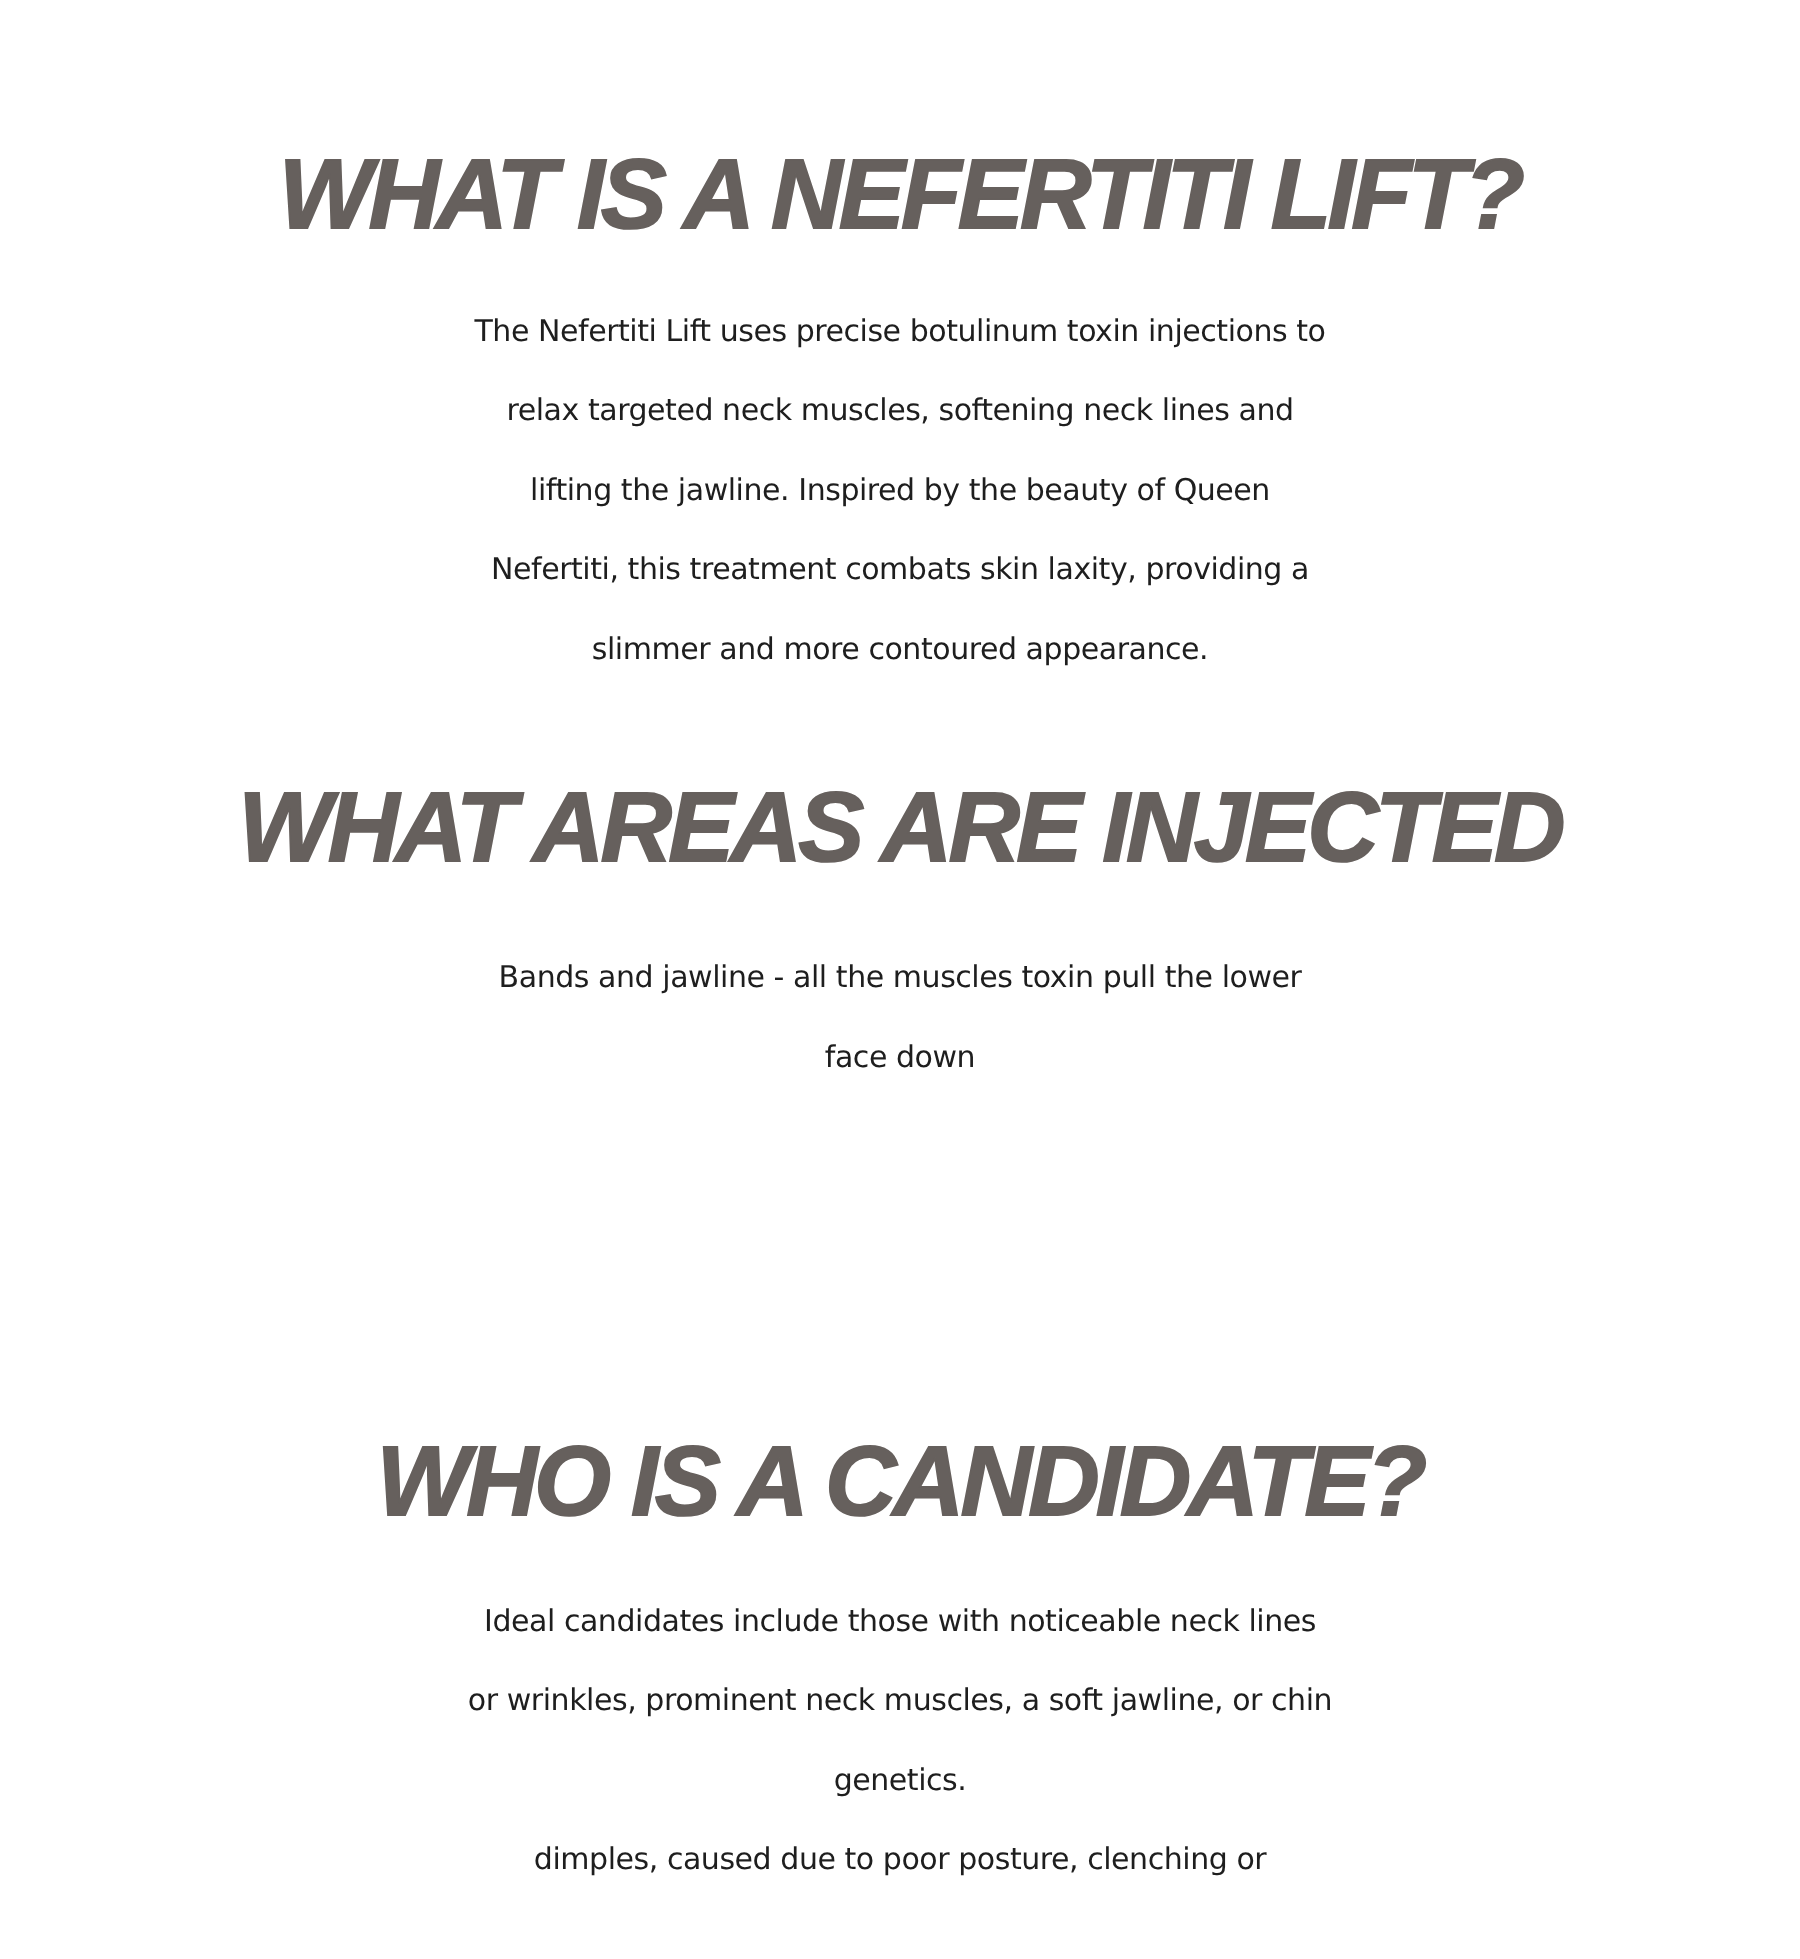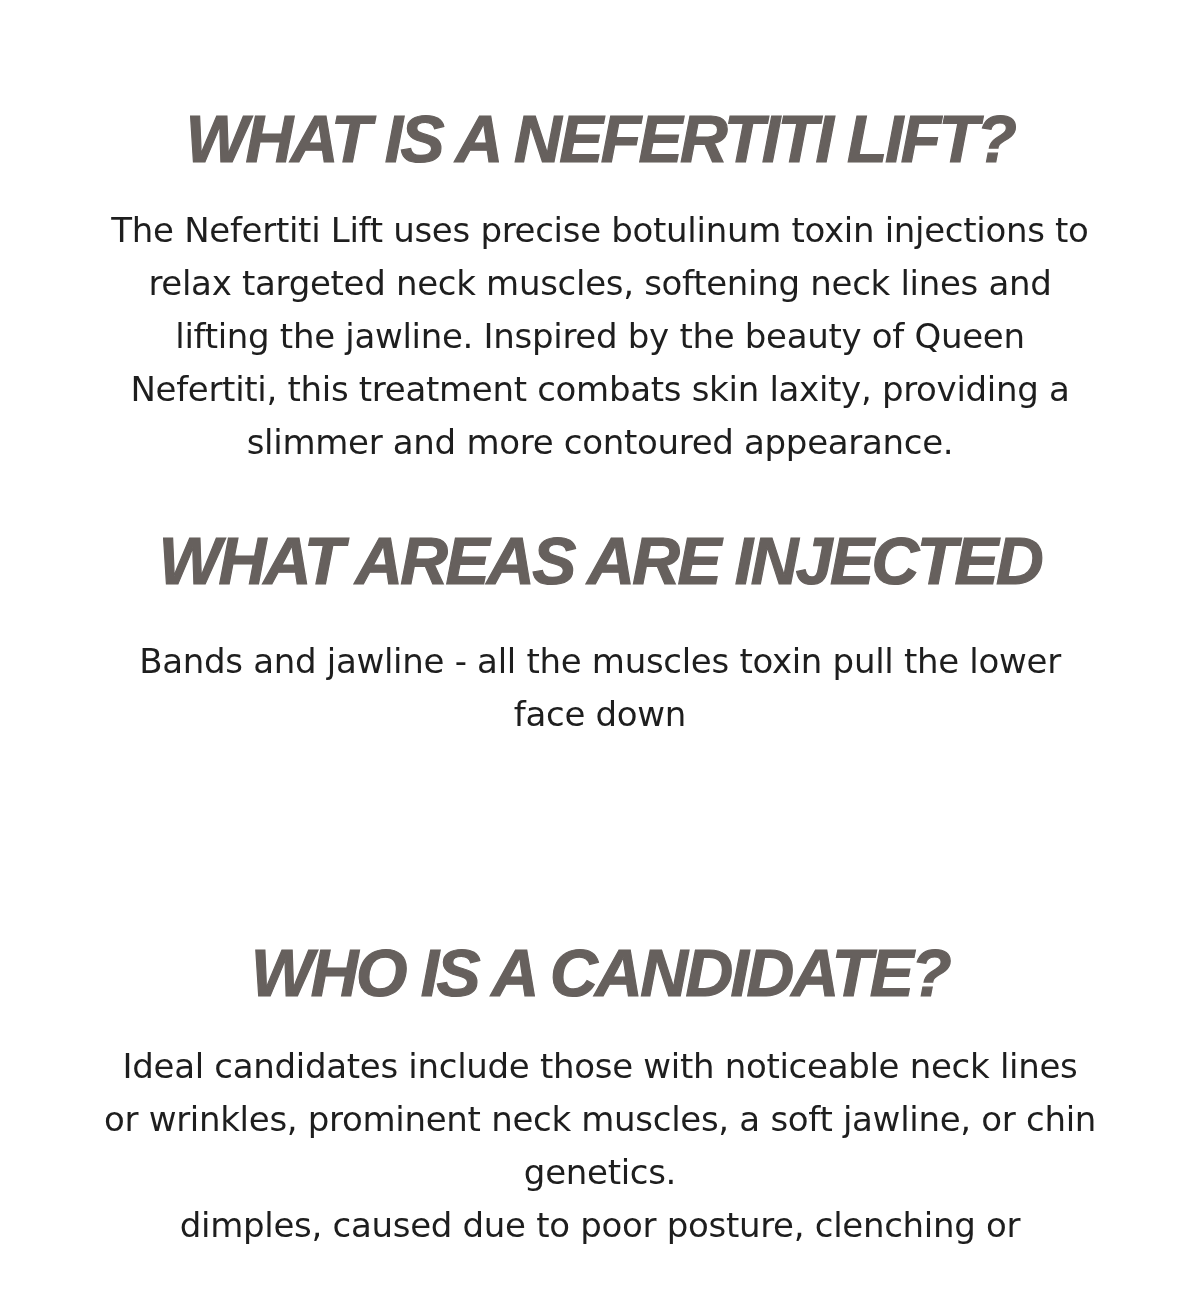--- a/index.html
+++ b/index.html
@@ -18,54 +18,54 @@
       height: 1306px;
       position: relative;
     }
     .section {
       position: absolute;
       left: 0;
       width: 1200px;
       text-align: center;
     }
     .heading {
-      margin: 16px auto;
+      margin: 6px auto;
       font-family: "Liberation Sans", sans-serif;
       font-weight: 900;
       font-style: italic;
       text-transform: uppercase;
       color: #66605d;
       font-size: 66px;
       line-height: 70px;
       letter-spacing: -2.5px;
       transform: scaleY(1.0);
       -webkit-text-stroke: 1.2px #66605d;
     }
     .body-text {
       margin: 0 auto;
       font-family: "DejaVu Sans", sans-serif;
       font-weight: normal;
       color: #1e1e1e;
-      font-size: 34px;
+      font-size: 20px;
       line-height: 53px;
       letter-spacing: -0.3px;
     }
     .line {
       display: block;
       white-space: nowrap;
     }
     #s1 { top: 88px; }
     #s1 .heading { height: 70px; }
     #s1 .body-text { margin-top: 30px; }
 
     #s2 { top: 509px; }
     #s2 .heading { line-height: 72px; }
     #s2 .body-text { margin-top: 38px; }
 
-    #s3 { top: 922px; }
+    #s3 { top: 946px; }
     #s3 .body-text { margin-top: 32px; }
   </style>
 </head>
 <body>
 
 <div class="page">
 
   <section class="section" id="s1">
     <h2 class="heading">
       <span class="line">WHAT IS A NEFERTITI LIFT?</span>

